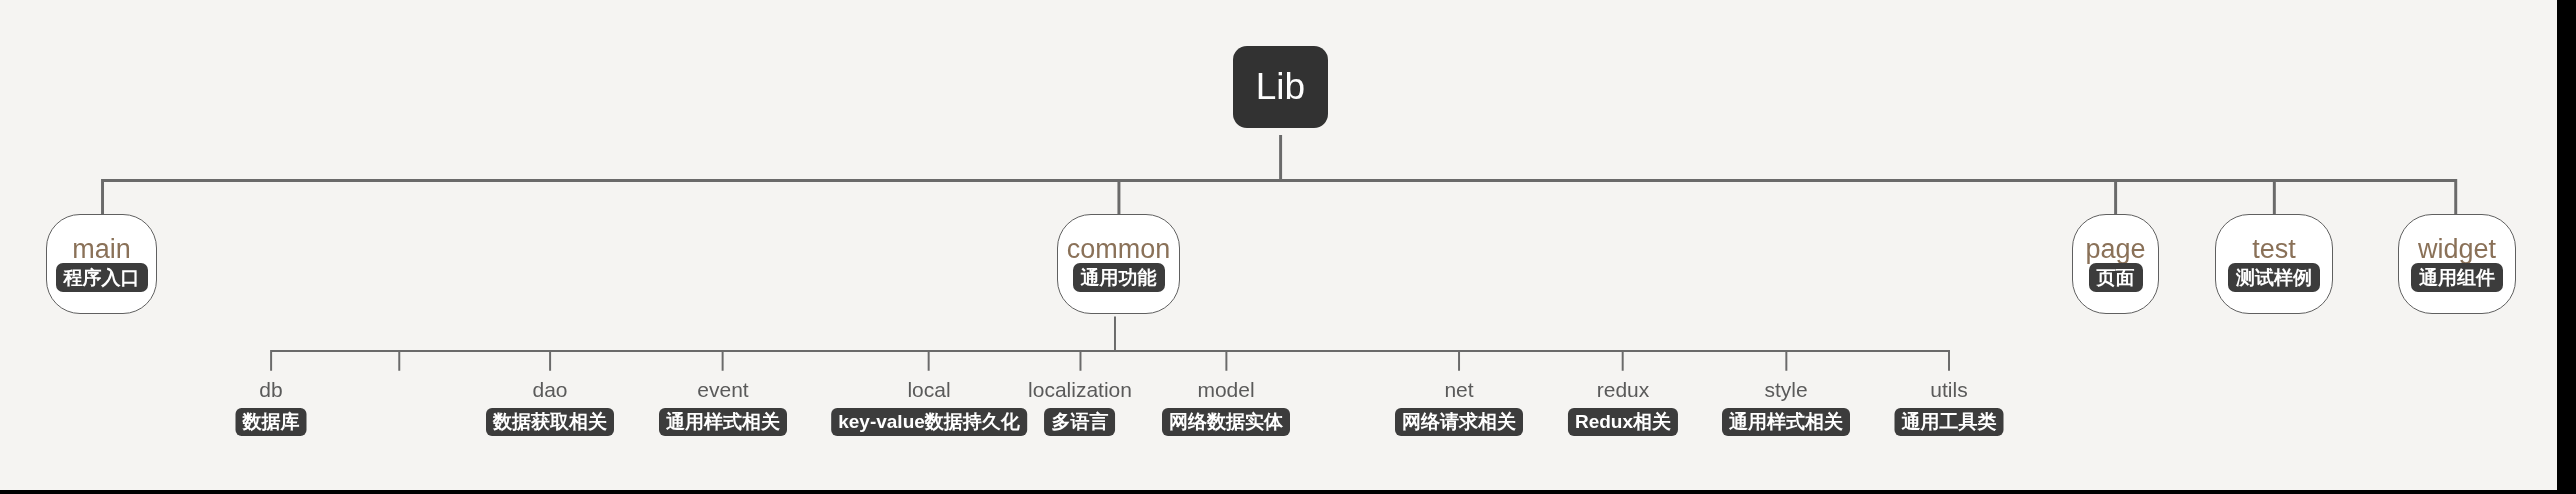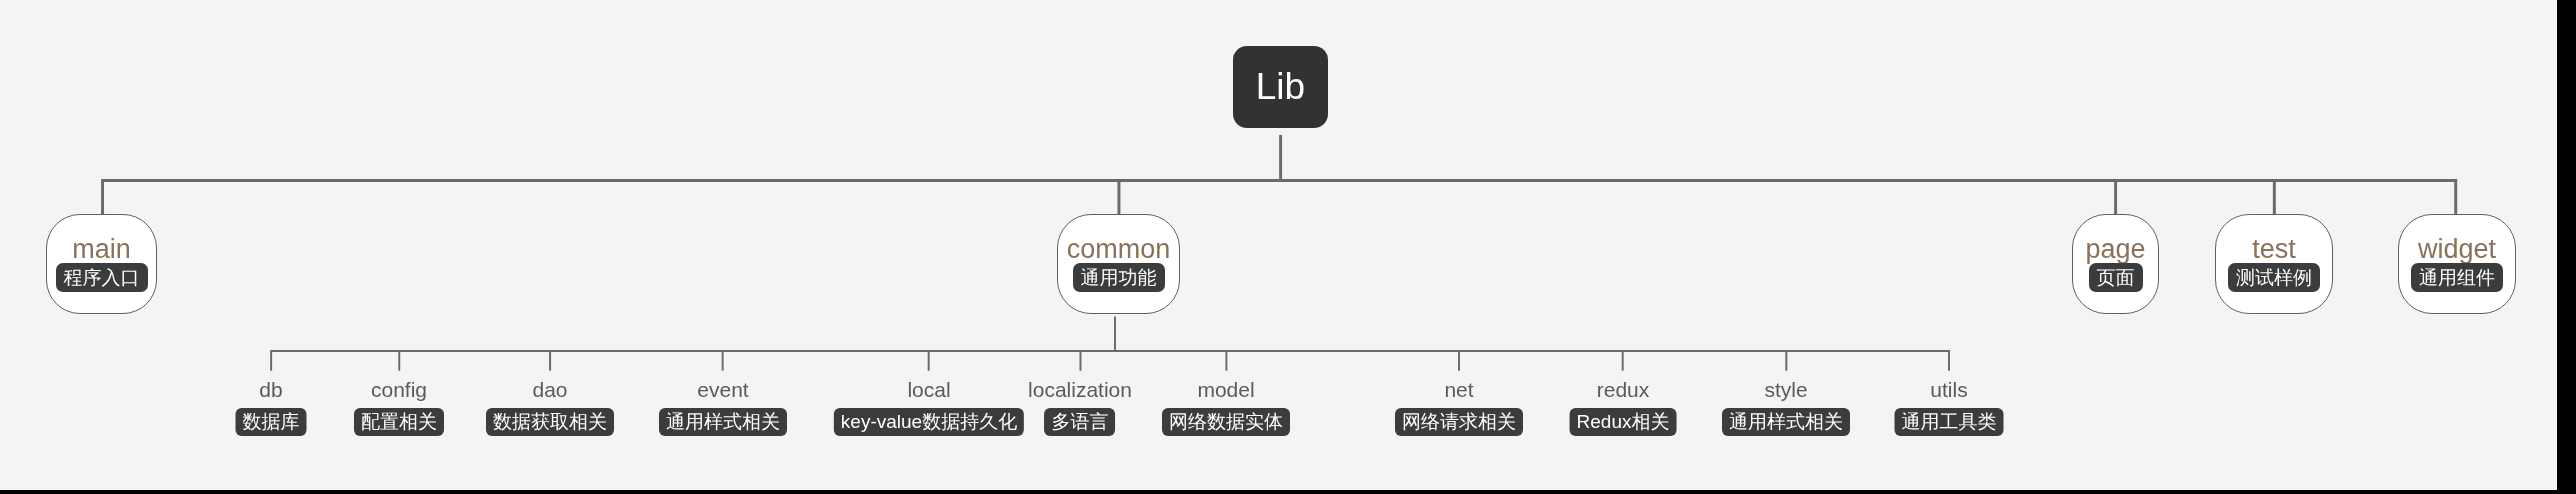--- a/index.html
+++ b/index.html
@@ -26,21 +26,21 @@
   .node1 {
     position: absolute; top: 214px; height: 100px; box-sizing: border-box;
     background: #ffffff; border: 1.5px solid #606060; border-radius: 34px;
     display: flex; flex-direction: column; align-items: center; justify-content: center;
     gap: 0;
   }
   .node1 .lbl { font-size: 27px; color: #8a7158; line-height: 1; white-space: nowrap; }
 
   .badge {
     background: #3c3c3c; color: #ffffff; border-radius: 7px;
-    padding: 4px 8px; font-size: 19px; line-height: 1.15; white-space: nowrap;
+    padding: 4px 8px; font-size: 19px; line-height: 1.15; white-space: nowrap; font-weight: bold;
   }
 
   
   .child {
     position: absolute; top: 379px; transform: translateX(-50%);
     display: flex; flex-direction: column; align-items: center; gap: 8px;
   }
   .child .lbl { font-size: 21px; color: #5a5a5a; line-height: 1; white-space: nowrap; }
   .child .badge { font-size: 19px; padding: 3px 7px; border-radius: 6px; }
 
@@ -84,24 +84,20 @@
   </div>
   <div class="node1" style="left:2398px; width:118px;">
     <span class="lbl">widget</span>
     <span class="badge">通用组件</span>
   </div>
 
   <div class="child" style="left:271px;">
     <span class="lbl">db</span>
     <span class="badge">数据库</span>
   </div>
-  <div class="child" style="left:399px;">
-    <span class="lbl">config</span>
-    <span class="badge">配置相关</span>
-  </div>
   <div class="child" style="left:550px;">
     <span class="lbl">dao</span>
     <span class="badge">数据获取相关</span>
   </div>
   <div class="child" style="left:723px;">
     <span class="lbl">event</span>
     <span class="badge">通用样式相关</span>
   </div>
   <div class="child" style="left:929px;">
     <span class="lbl">local</span>

